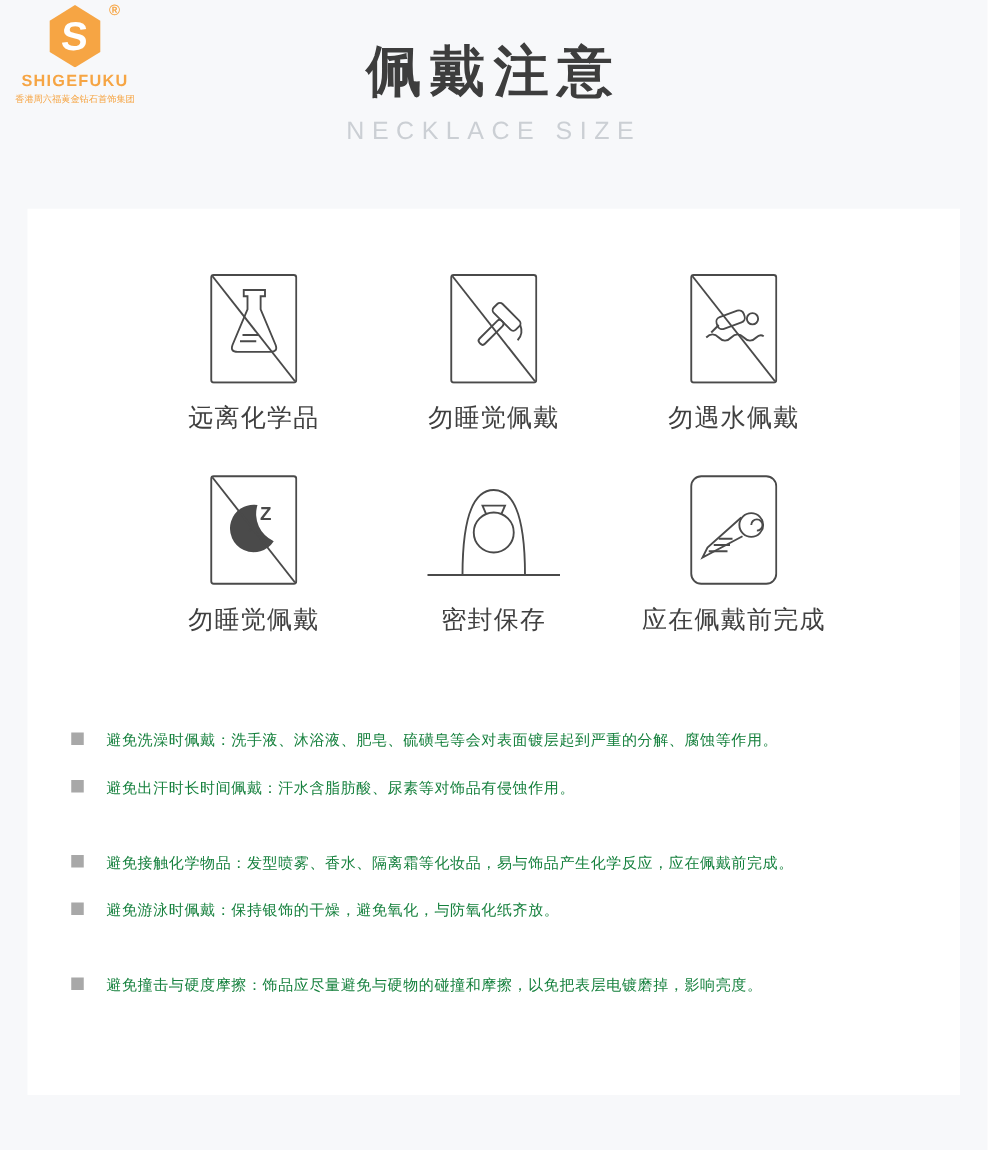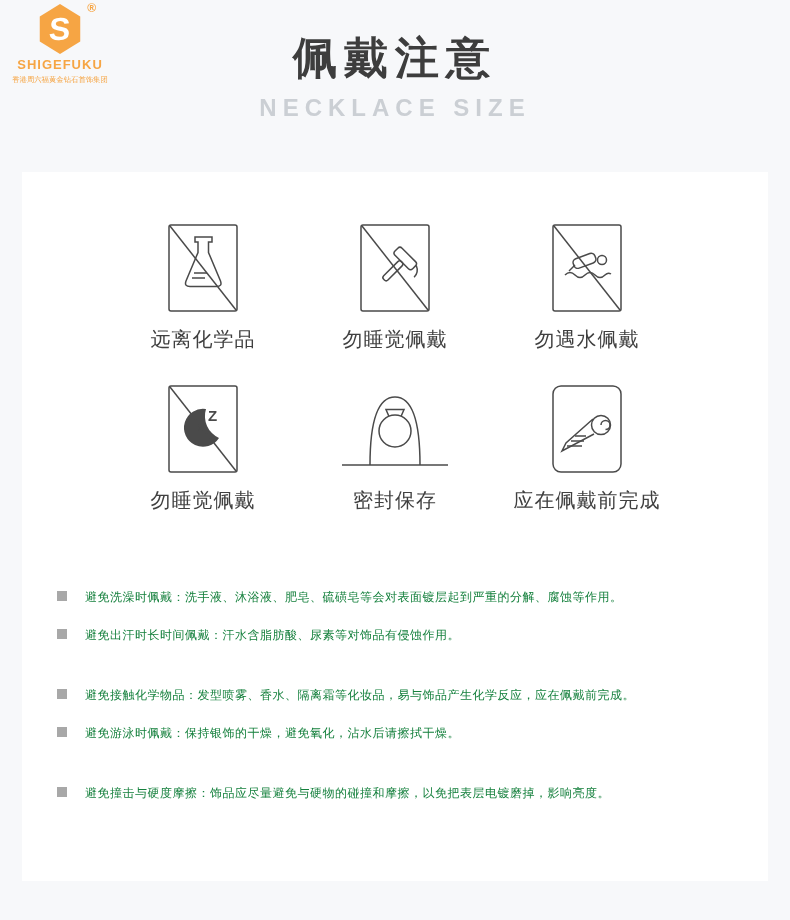--- a/index.html
+++ b/index.html
@@ -19,21 +19,21 @@
     clip-path:polygon(50% 0,96% 25%,96% 75%,50% 100%,4% 75%,4% 25%);
     display:flex; align-items:center; justify-content:center;
   }
   .hex-s { color:#ffffff; font-size:32px; font-weight:900; line-height:1; transform:skewX(-4deg); }
   .reg { position:absolute; right:-14px; top:-3px; font-size:12px; font-weight:bold; color:#f6a544; }
   .brand-name { margin-top:3px; font-size:13px; font-weight:bold; letter-spacing:1px; }
   .brand-tagline { margin-top:2px; font-size:8px; white-space:nowrap; transform:scale(.92); transform-origin:center; }
   
   header { padding-top:32px; text-align:center; }
   .title { margin:0; font-size:44px; font-weight:600; color:#3d3d3d; letter-spacing:7px; line-height:1.2; }
-  .subtitle { margin-top:9px; font-size:24px; font-weight:bold; color:#cbcfd4; letter-spacing:6px; }
+  .subtitle { margin-top:9px; font-size:20px; font-weight:normal; color:#cbcfd4; letter-spacing:6px; }
   
   .card {
     width:746px; height:709px; margin:50px auto 0;
     background:#ffffff; padding-top:52px; overflow:hidden;
   }
   .icons-grid {
     display:grid; grid-template-columns:repeat(3,192px);
     justify-content:center; row-gap:32px;
   }
   .icon-cell { display:flex; flex-direction:column; align-items:center; }
@@ -159,21 +159,21 @@
     <li class="note gap-lg">
       <span class="bullet"></span>
       <span class="note-text">避免出汗时长时间佩戴：汗水含脂肪酸、尿素等对饰品有侵蚀作用。</span>
     </li>
     <li class="note">
       <span class="bullet"></span>
       <span class="note-text">避免接触化学物品：发型喷雾、香水、隔离霜等化妆品，易与饰品产生化学反应，应在佩戴前完成。</span>
     </li>
     <li class="note gap-lg">
       <span class="bullet"></span>
-      <span class="note-text">避免游泳时佩戴：保持银饰的干燥，避免氧化，沾水后请擦拭干燥。</span>
+      <span class="note-text">避免游泳时佩戴：保持银饰的干燥，避免氧化，与防氧化纸齐放。</span>
     </li>
     <li class="note">
       <span class="bullet"></span>
       <span class="note-text">避免撞击与硬度摩擦：饰品应尽量避免与硬物的碰撞和摩擦，以免把表层电镀磨掉，影响亮度。</span>
     </li>
   </ul>
 
 </div>
 
 </body></html>

